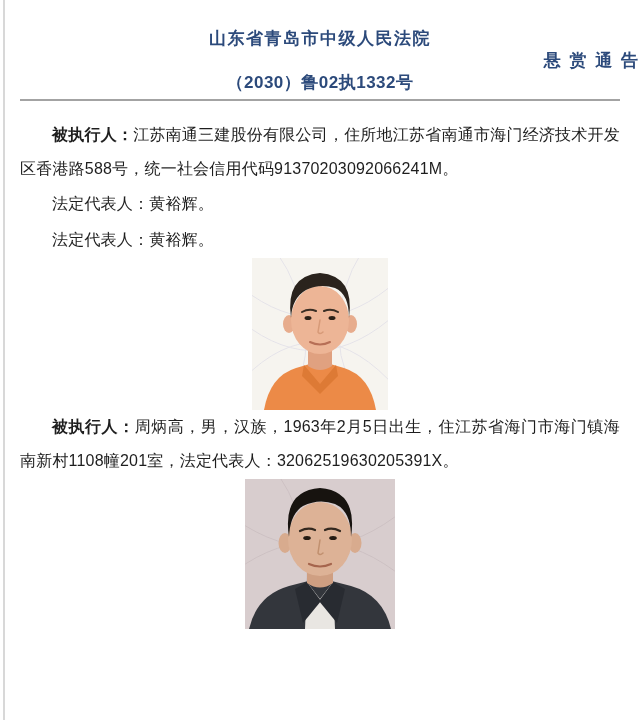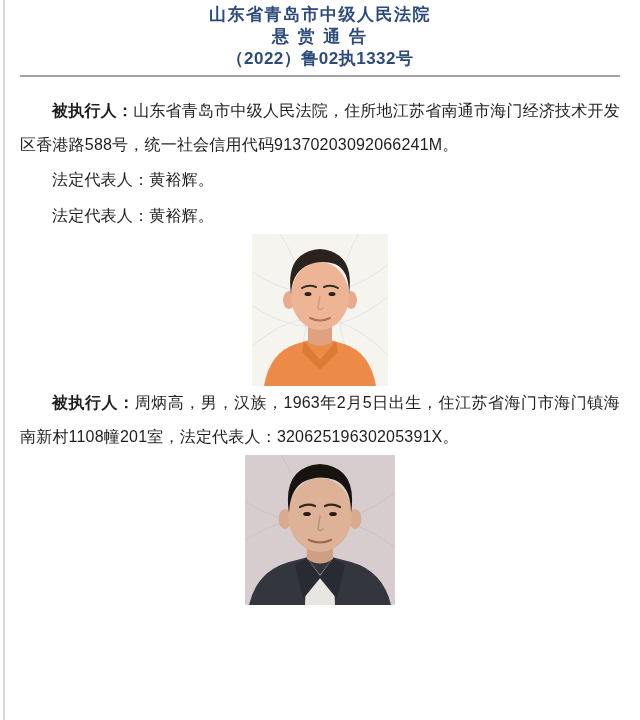--- a/index.html
+++ b/index.html
@@ -20,23 +20,24 @@
     width: 2px; height: 100%;
     background: #d8d8d8;
   }
   .header {
     padding-top: 4px;
     text-align: center;
     color: #2c4a7b;
     font-weight: bold;
     font-size: 17px;
     line-height: 22px;
+    margin-top: 24px;
   }
   .header .court    { letter-spacing: 1.5px; }
-  .header .noticet  { letter-spacing: 2px; }
+  .header .noticet  { letter-spacing: 2px; text-align: right; }
   .header .casenum  { letter-spacing: 0.5px; }
   .divider {
     margin: 5px 20px 0 20px;
     height: 2px;
     background: #a3a3a3;
   }
   .content {
     margin: 17px 20px 0 20px;
     font-size: 16px;
     line-height: 33.5px;
@@ -60,28 +61,28 @@
 </style>
 </head>
 <body>
 
 <div class="page">
   <div class="edge-line"></div>
 
   <header class="header">
     <div class="court">山东省青岛市中级人民法院</div>
     <div class="noticet">悬 赏 通 告</div>
-    <div class="casenum">（2022）鲁02执1332号</div>
+    <div class="casenum">（2030）鲁02执1332号</div>
   </header>
 
   <div class="divider"></div>
 
   <main class="content">
 
-    <p><b class="plabel">被执行人：</b><span>山东省青岛市中级人民法院，住所地江苏省南通市海门经济技术开发区香港路588号，统一社会信用代码91370203092066241M。</span></p>
+    <p><b class="plabel">被执行人：</b><span>江苏南通三建股份有限公司，住所地江苏省南通市海门经济技术开发区香港路588号，统一社会信用代码91370203092066241M。</span></p>
 
     <p>法定代表人：黄裕辉。</p>
 
 
     <p>法定代表人：黄裕辉。</p>
 
 
     <figure class="photo photo-1">
       <svg viewBox="0 0 136 152" width="136" height="152">
         <rect width="136" height="152" fill="#f6f4ef"></rect>

